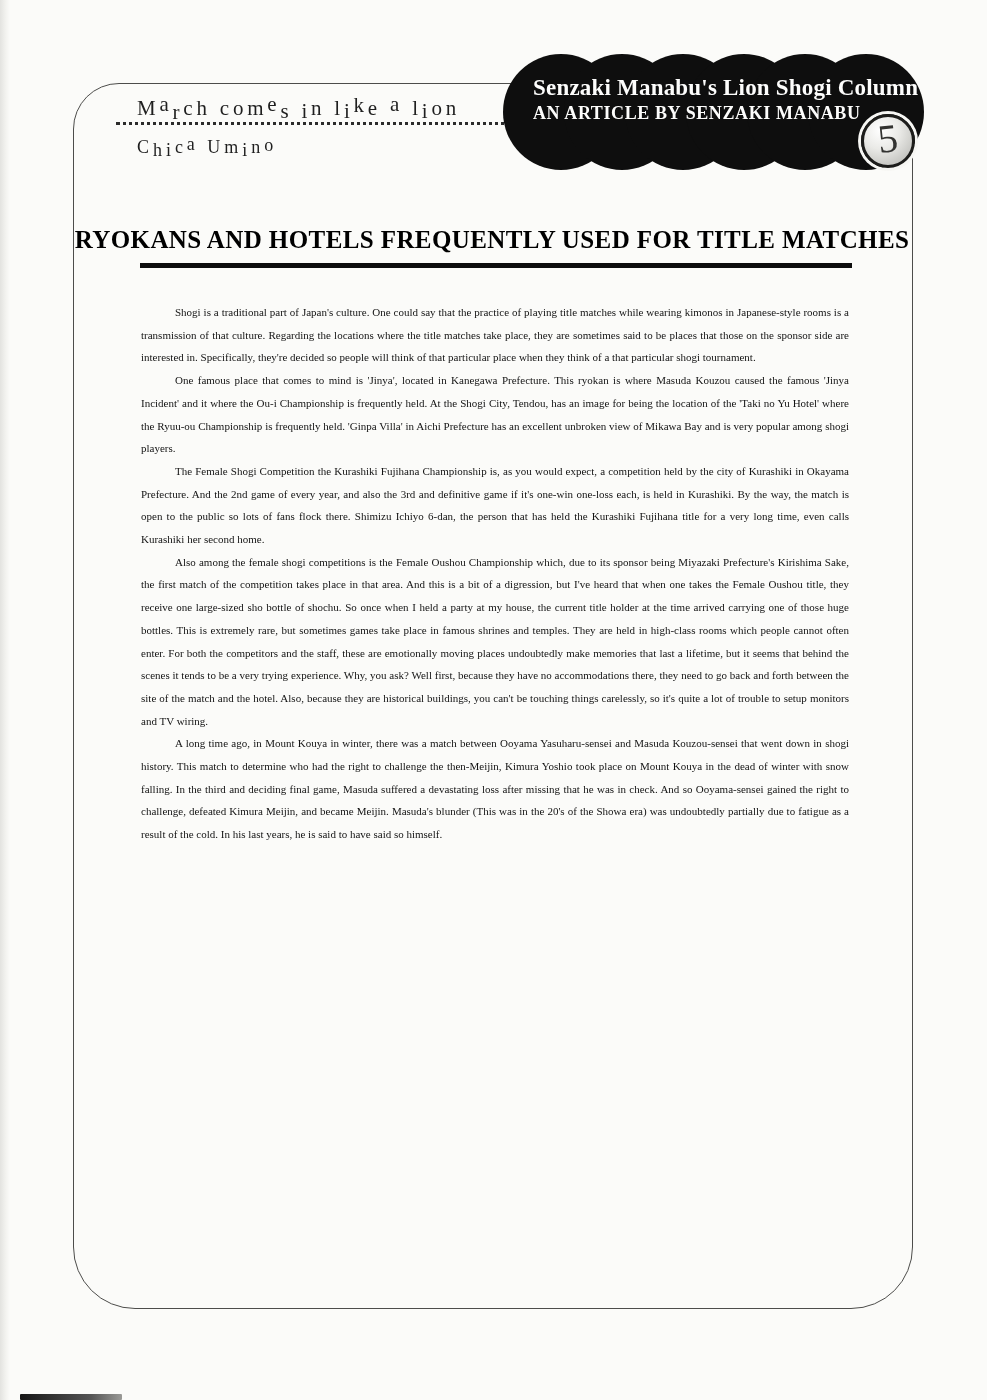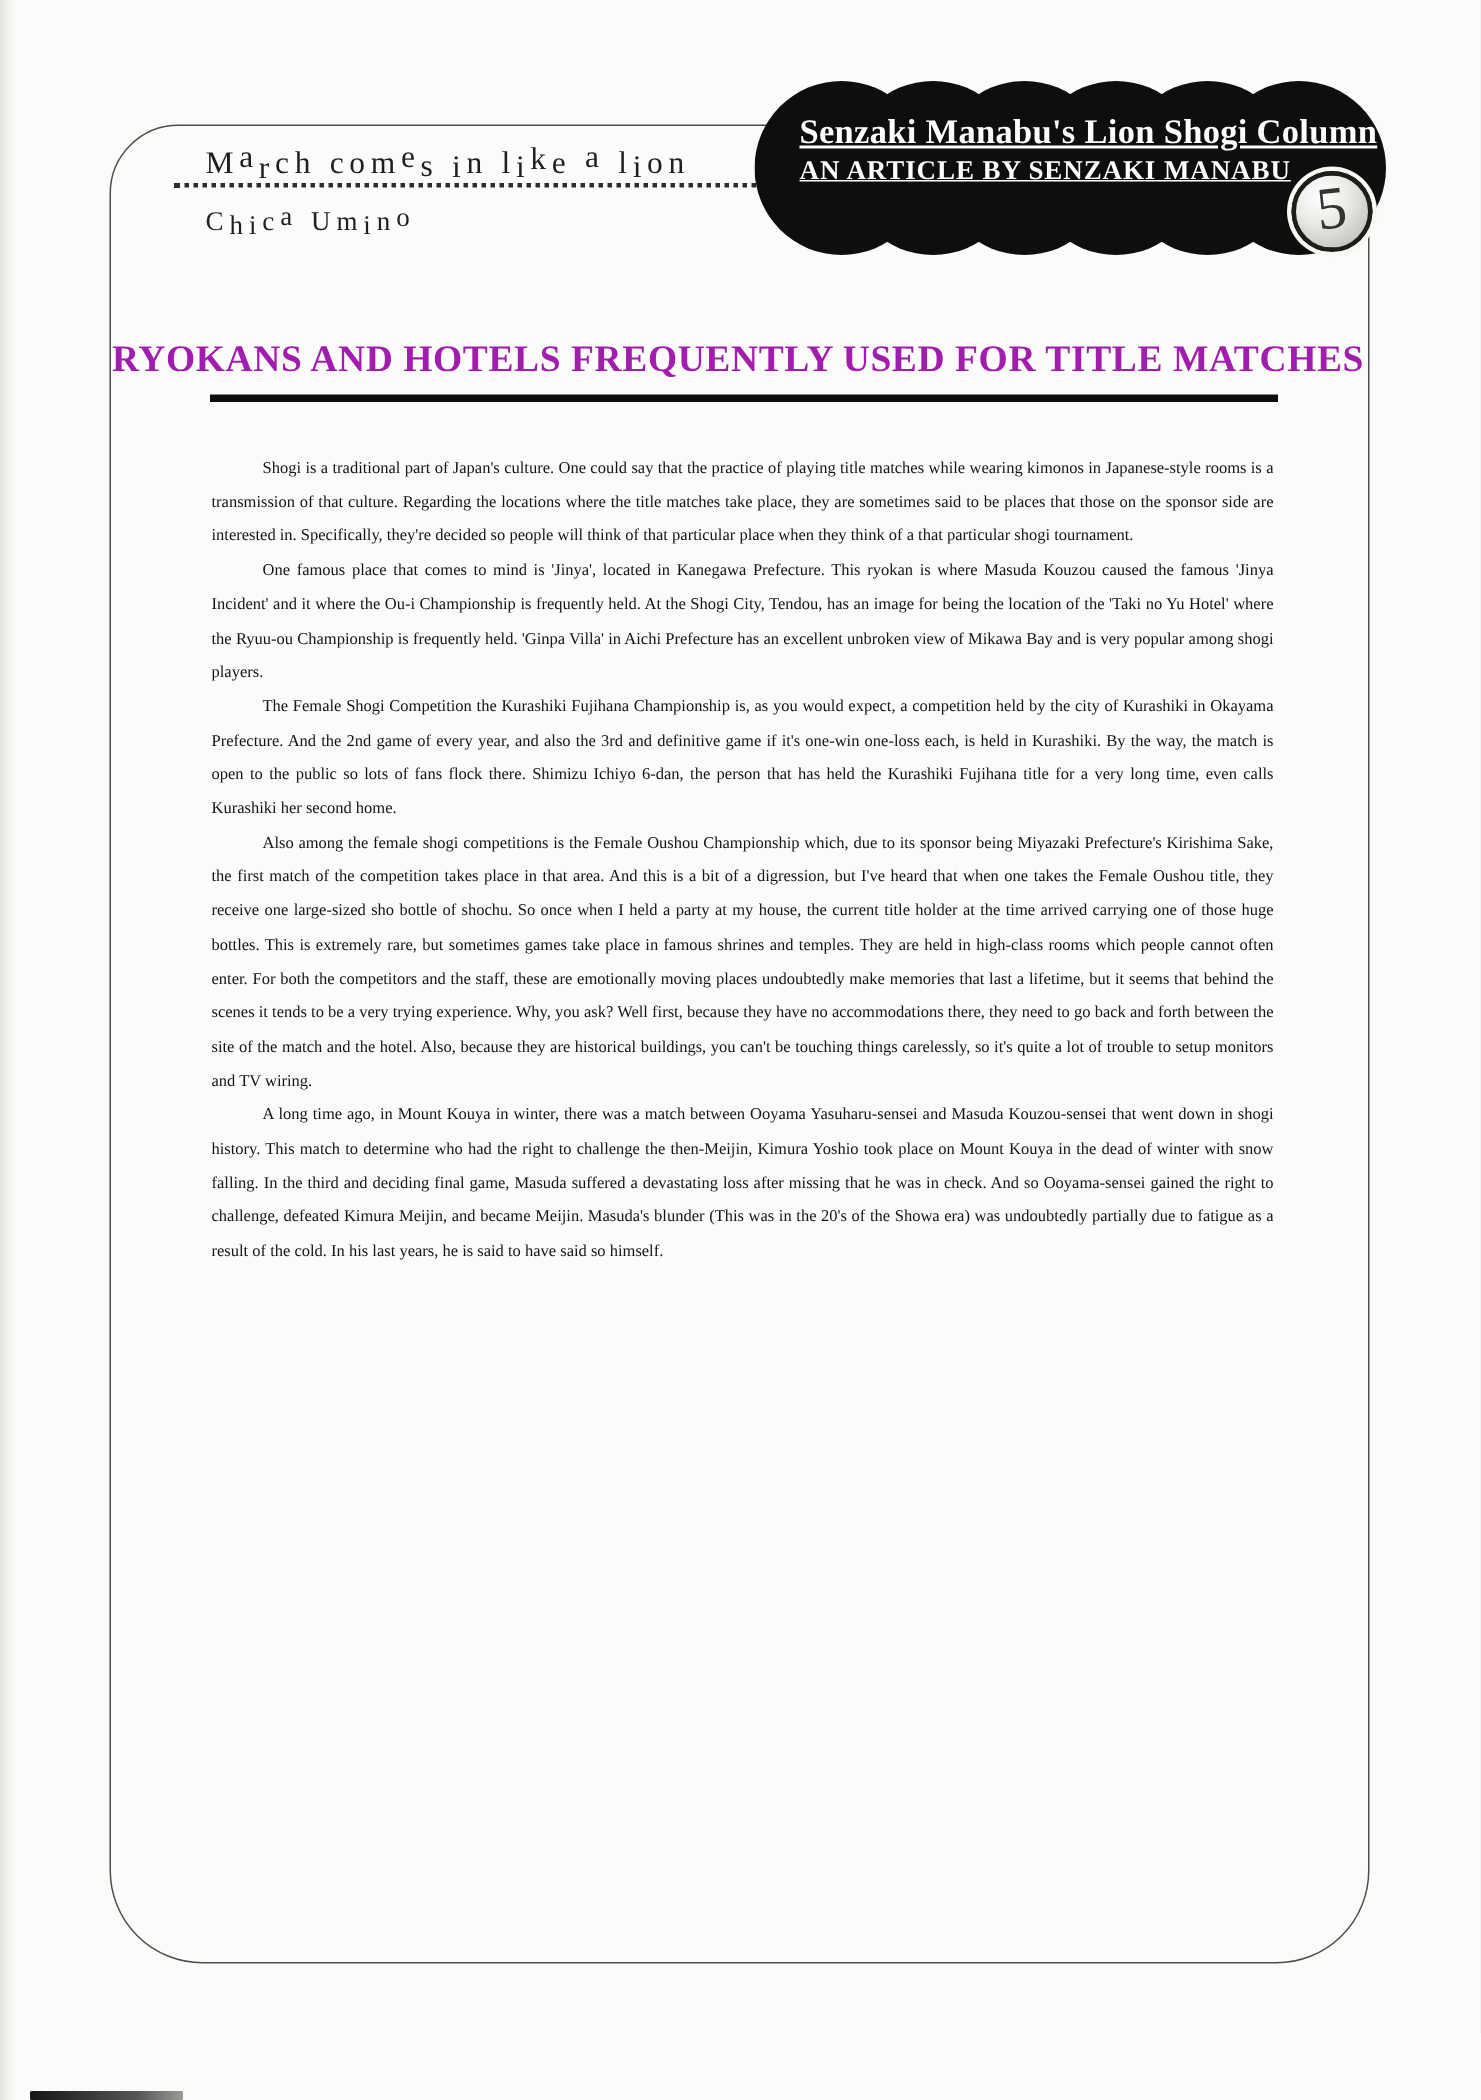--- a/index.html
+++ b/index.html
@@ -34,21 +34,21 @@
     position:absolute;left:137px;top:137px;
     font-size:18px;letter-spacing:.22em;color:#1f1f1f;
     white-space:pre;
     font-family:Liberation Serif, serif;
   }
   
   .badge{position:absolute;left:503px;top:53px;width:422px;height:119px;}
   .badge svg{position:absolute;left:0;top:0;}
   .badge-text{
     position:absolute;left:30px;top:22px;width:360px;
-    color:#fdfdfc;line-height:1.15;text-decoration:underline;
+    color:#fdfdfc;line-height:1.15;
   }
   .badge-title{font-size:23px;font-weight:bold;letter-spacing:.2px;white-space:nowrap;}
   .badge-subtitle{font-size:18px;font-weight:bold;letter-spacing:.6px;white-space:nowrap;margin-top:2px;}
   .issue-circle{
     position:absolute;left:861px;top:114px;width:54px;height:54px;
     border-radius:50%;
     border:3px solid #1d1d1b;
     box-sizing:border-box;
     background:radial-gradient(circle at 35% 28%,#ffffff 0%,#eaeae7 40%,#c9c9c5 75%,#b3b3af 100%);
     box-shadow:0 0 0 3px #f7f7f4;
@@ -57,21 +57,21 @@
   .issue-number{
     font-size:40px;color:#333331;line-height:1;
     transform:rotate(-6deg) translateY(-2px);
     font-family:"Liberation Serif",serif;
   }
   
   .article-title{
     position:absolute;left:73px;top:226px;width:838px;
     text-align:center;
     font-size:25px;font-weight:bold;letter-spacing:.4px;
-    color:#a21caf;margin:0;
+    color:#000000;margin:0;
   }
   .title-rule{
     position:absolute;left:140px;top:263px;width:712px;height:5px;
     background:#0d0d0d;
   }
   
   .article-body{
     position:absolute;left:141px;top:301px;width:708px;
   }
   .article-body p{

